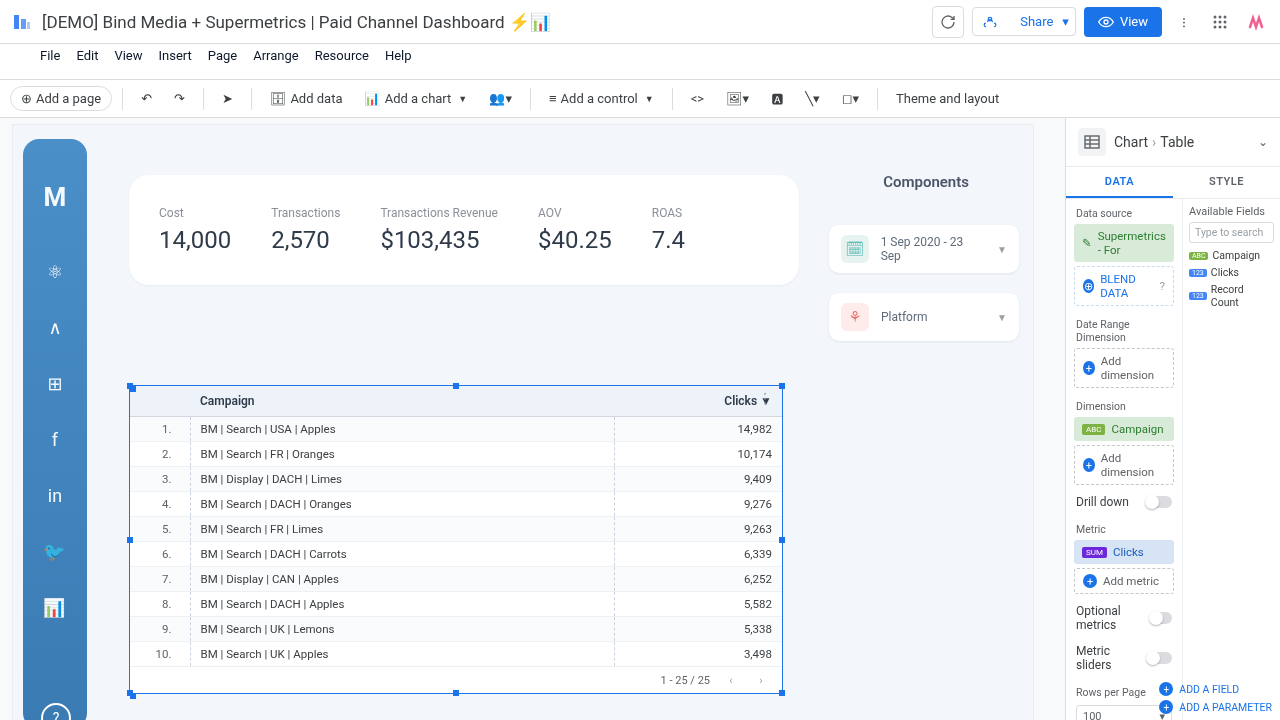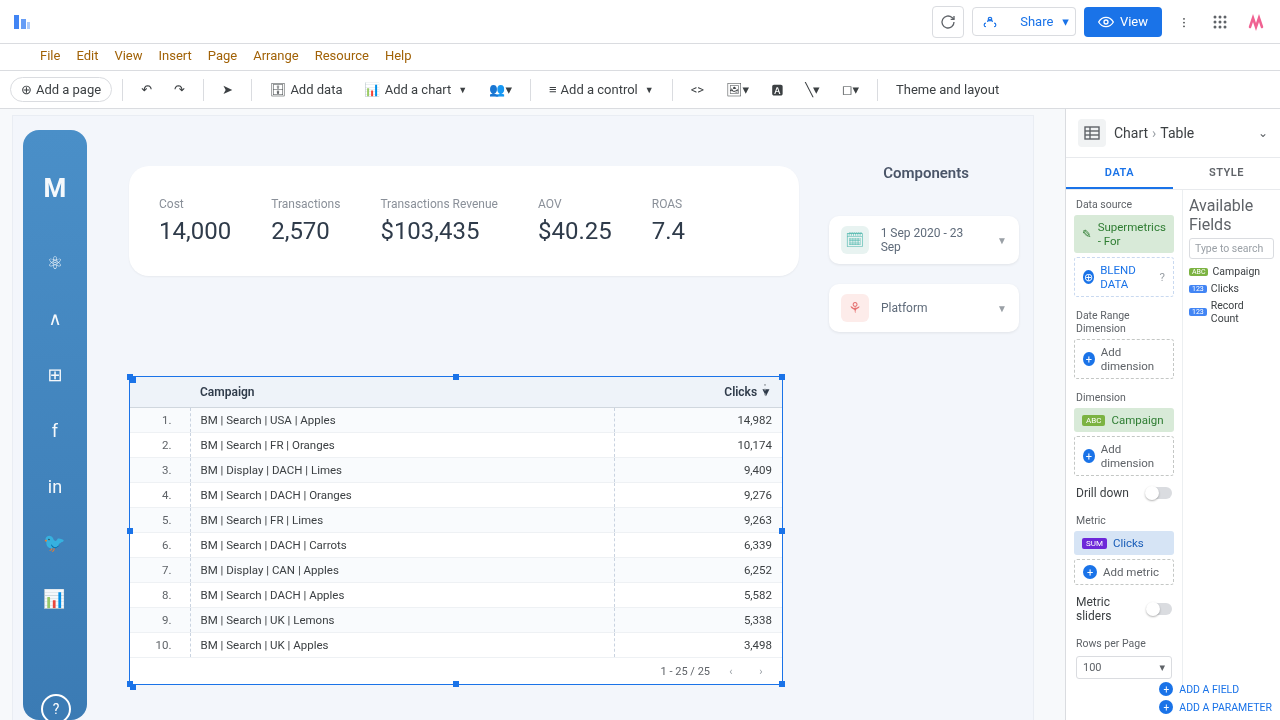--- a/index.html
+++ b/index.html
@@ -11,21 +11,21 @@
 .doc-title { font-size: 17px; color: #3c4043; flex: 0 0 auto; }
 .header-spacer { flex: 1; }
 .header-actions { display: flex; align-items: center; gap: 8px; }
 .reload-btn { width: 32px; height: 32px; border: 1px solid #dadce0; border-radius: 4px; display: flex; align-items: center; justify-content: center; background: #fff; }
 .share-btn { display: flex; align-items: center; gap: 23px; border: 1px solid #dadce0; border-radius: 4px; padding: 6px 10px; background: #fff; color: #1a73e8; font-size: 13px; }
 .share-dropdown { border: 1px solid #dadce0; border-left: none; border-radius: 0 4px 4px 0; padding: 6px 6px; background: #fff; color: #1a73e8; margin-left:-8px;}
 .view-btn { display: flex; align-items: center; gap: 6px; background: #1a73e8; color: #fff; border-radius: 4px; padding: 7px 14px; font-size: 13px; }
 .grid-btn, .squiggle-btn { width: 28px; height: 28px; display:flex; align-items:center; justify-content:center; }
 
 
-.menubar { display: flex; gap: 16px; padding: 4px 14px 7px 40px; border-bottom: 1px solid #dadce0; font-size: 13px; color: #a16207; }
+.menubar { display: flex; gap: 16px; padding: 4px 14px 16px 40px; border-bottom: 1px solid #dadce0; font-size: 13px; color: #0f172a; }
 .menubar span { cursor: pointer; }
 
 
 .toolbar { display: flex; align-items: center; gap: 6px; padding: 6px 10px; border-bottom: 1px solid #dadce0; font-size: 13px; }
 .tool-btn { display: flex; align-items: center; gap: 4px; padding: 4px 8px; border-radius: 4px; cursor: pointer; }
 .tool-divider { width: 1px; height: 22px; background: #dadce0; margin: 0 4px; }
 .add-page-pill { border: 1px solid #dadce0; border-radius: 16px; padding: 4px 10px; display:flex; align-items:center; gap:4px;}
 
 
 .main { display: flex; height: calc(100vh - 44px - 28px - 36px); }
@@ -87,21 +87,21 @@
 .pill.green .chip{background:#7cb342;}
 .pill.blue { background:#d6e4f5; color:#1a5db8;}
 .pill.blue .chip{background:#6d28d9;}
 .pill.grey { border:1px dashed #c4c7c5; color:#5f6368;}
 .pill .chip { font-size:8px; padding:1px 4px; border-radius:2px; color:#fff; text-transform:uppercase;}
 .pill .plus { width:14px; height:14px; border-radius:50%; background:#1a73e8; color:#fff; display:inline-flex; align-items:center; justify-content:center; font-size:11px;}
 .row-inline { display:flex; align-items:center; justify-content:space-between; padding:6px 10px;}
 .toggle { width:26px; height:12px; background:#dadce0; border-radius:6px; position:relative;}
 .toggle::after { content:''; width:14px;height:14px;border-radius:50%;background:#fff;box-shadow:0 1px 2px rgba(0,0,0,0.3);position:absolute;left:-1px;top:-1px;}
 .select-box { border:1px solid #dadce0; border-radius:3px; padding:4px 6px; margin:2px 10px 6px; display:flex; align-items:center; justify-content:space-between; font-size:11px; color:#5f6368;}
-.af-title{ font-size:16px; color:#5f6368; margin-bottom:4px;}
+.af-title{ font-size:11px; color:#5f6368; margin-bottom:4px;}
 .af-search{ border:1px solid #dadce0; border-radius:3px; padding:3px 5px; font-size:10.5px; color:#9aa0a6; margin-bottom:4px;}
 .af-item{ font-size:10.5px; padding:2px 0; display:flex; align-items:center; gap:4px;}
 .af-chip{ font-size:7px; padding:0 3px; border-radius:2px; color:#fff;}
 .af-foot{ position:fixed; right:8px; bottom:6px; display:flex; flex-direction:column; gap:4px; font-size:10.5px; color:#1a73e8; align-items:flex-start;}
 .af-foot div{display:flex;align-items:center;gap:6px;}
 .af-foot .round{width:14px;height:14px;border-radius:50%;background:#1a73e8;color:#fff;display:inline-flex;align-items:center;justify-content:center;font-size:10px;}
 .props-cols { display:flex; }
 .props-left { flex:1; min-width:0;}
 .props-right { width:98px; border-left:1px solid #eceff1; padding:6px 6px 0;}
 </style>
@@ -109,20 +109,21 @@
 <body>
 
 <div class="header">
   <div class="logo-icon">
     <svg width="20" height="20" viewBox="0 0 20 20">
         <rect x="2" y="3" width="5" height="14" fill="#4285f4"></rect>
         <rect x="9" y="7" width="5" height="10" fill="#669df6"></rect>
         <rect x="15" y="10" width="3" height="7" fill="#aecbfa"></rect>
       </svg>
   </div>
+  <div class="doc-title">[DEMO] Bind Media + Supermetrics | Paid Channel Dashboard ⚡📊</div>
   <div class="header-spacer"></div>
   <div class="header-actions">
     <div class="reload-btn">
       <svg width="16" height="16" viewBox="0 0 24 24" fill="none" stroke="#5f6368" stroke-width="2">
           <path d="M21 12a9 9 0 1 1-3-6.7L21 8"></path>
           <path d="M21 3v5h-5"></path>
         </svg>
     </div>
     <div style="display:flex;">
       <div class="share-btn">
@@ -401,20 +402,24 @@
         <div class="section-label">Metric</div>
         <div class="pill blue">
             <span class="chip">SUM</span>
             <span>Clicks</span>
           </div>
         <div class="pill grey">
             <span class="plus">+</span>
             <span>Add metric</span>
           </div>
         <div class="row-inline">
+            <span>Optional metrics</span>
+            <div class="toggle"></div>
+          </div>
+        <div class="row-inline">
             <span>Metric sliders</span>
             <div class="toggle"></div>
           </div>
 
         <div class="section-label">Rows per Page</div>
         <div class="select-box">
             <span>100</span>
             <span>▾</span>
           </div>
 

